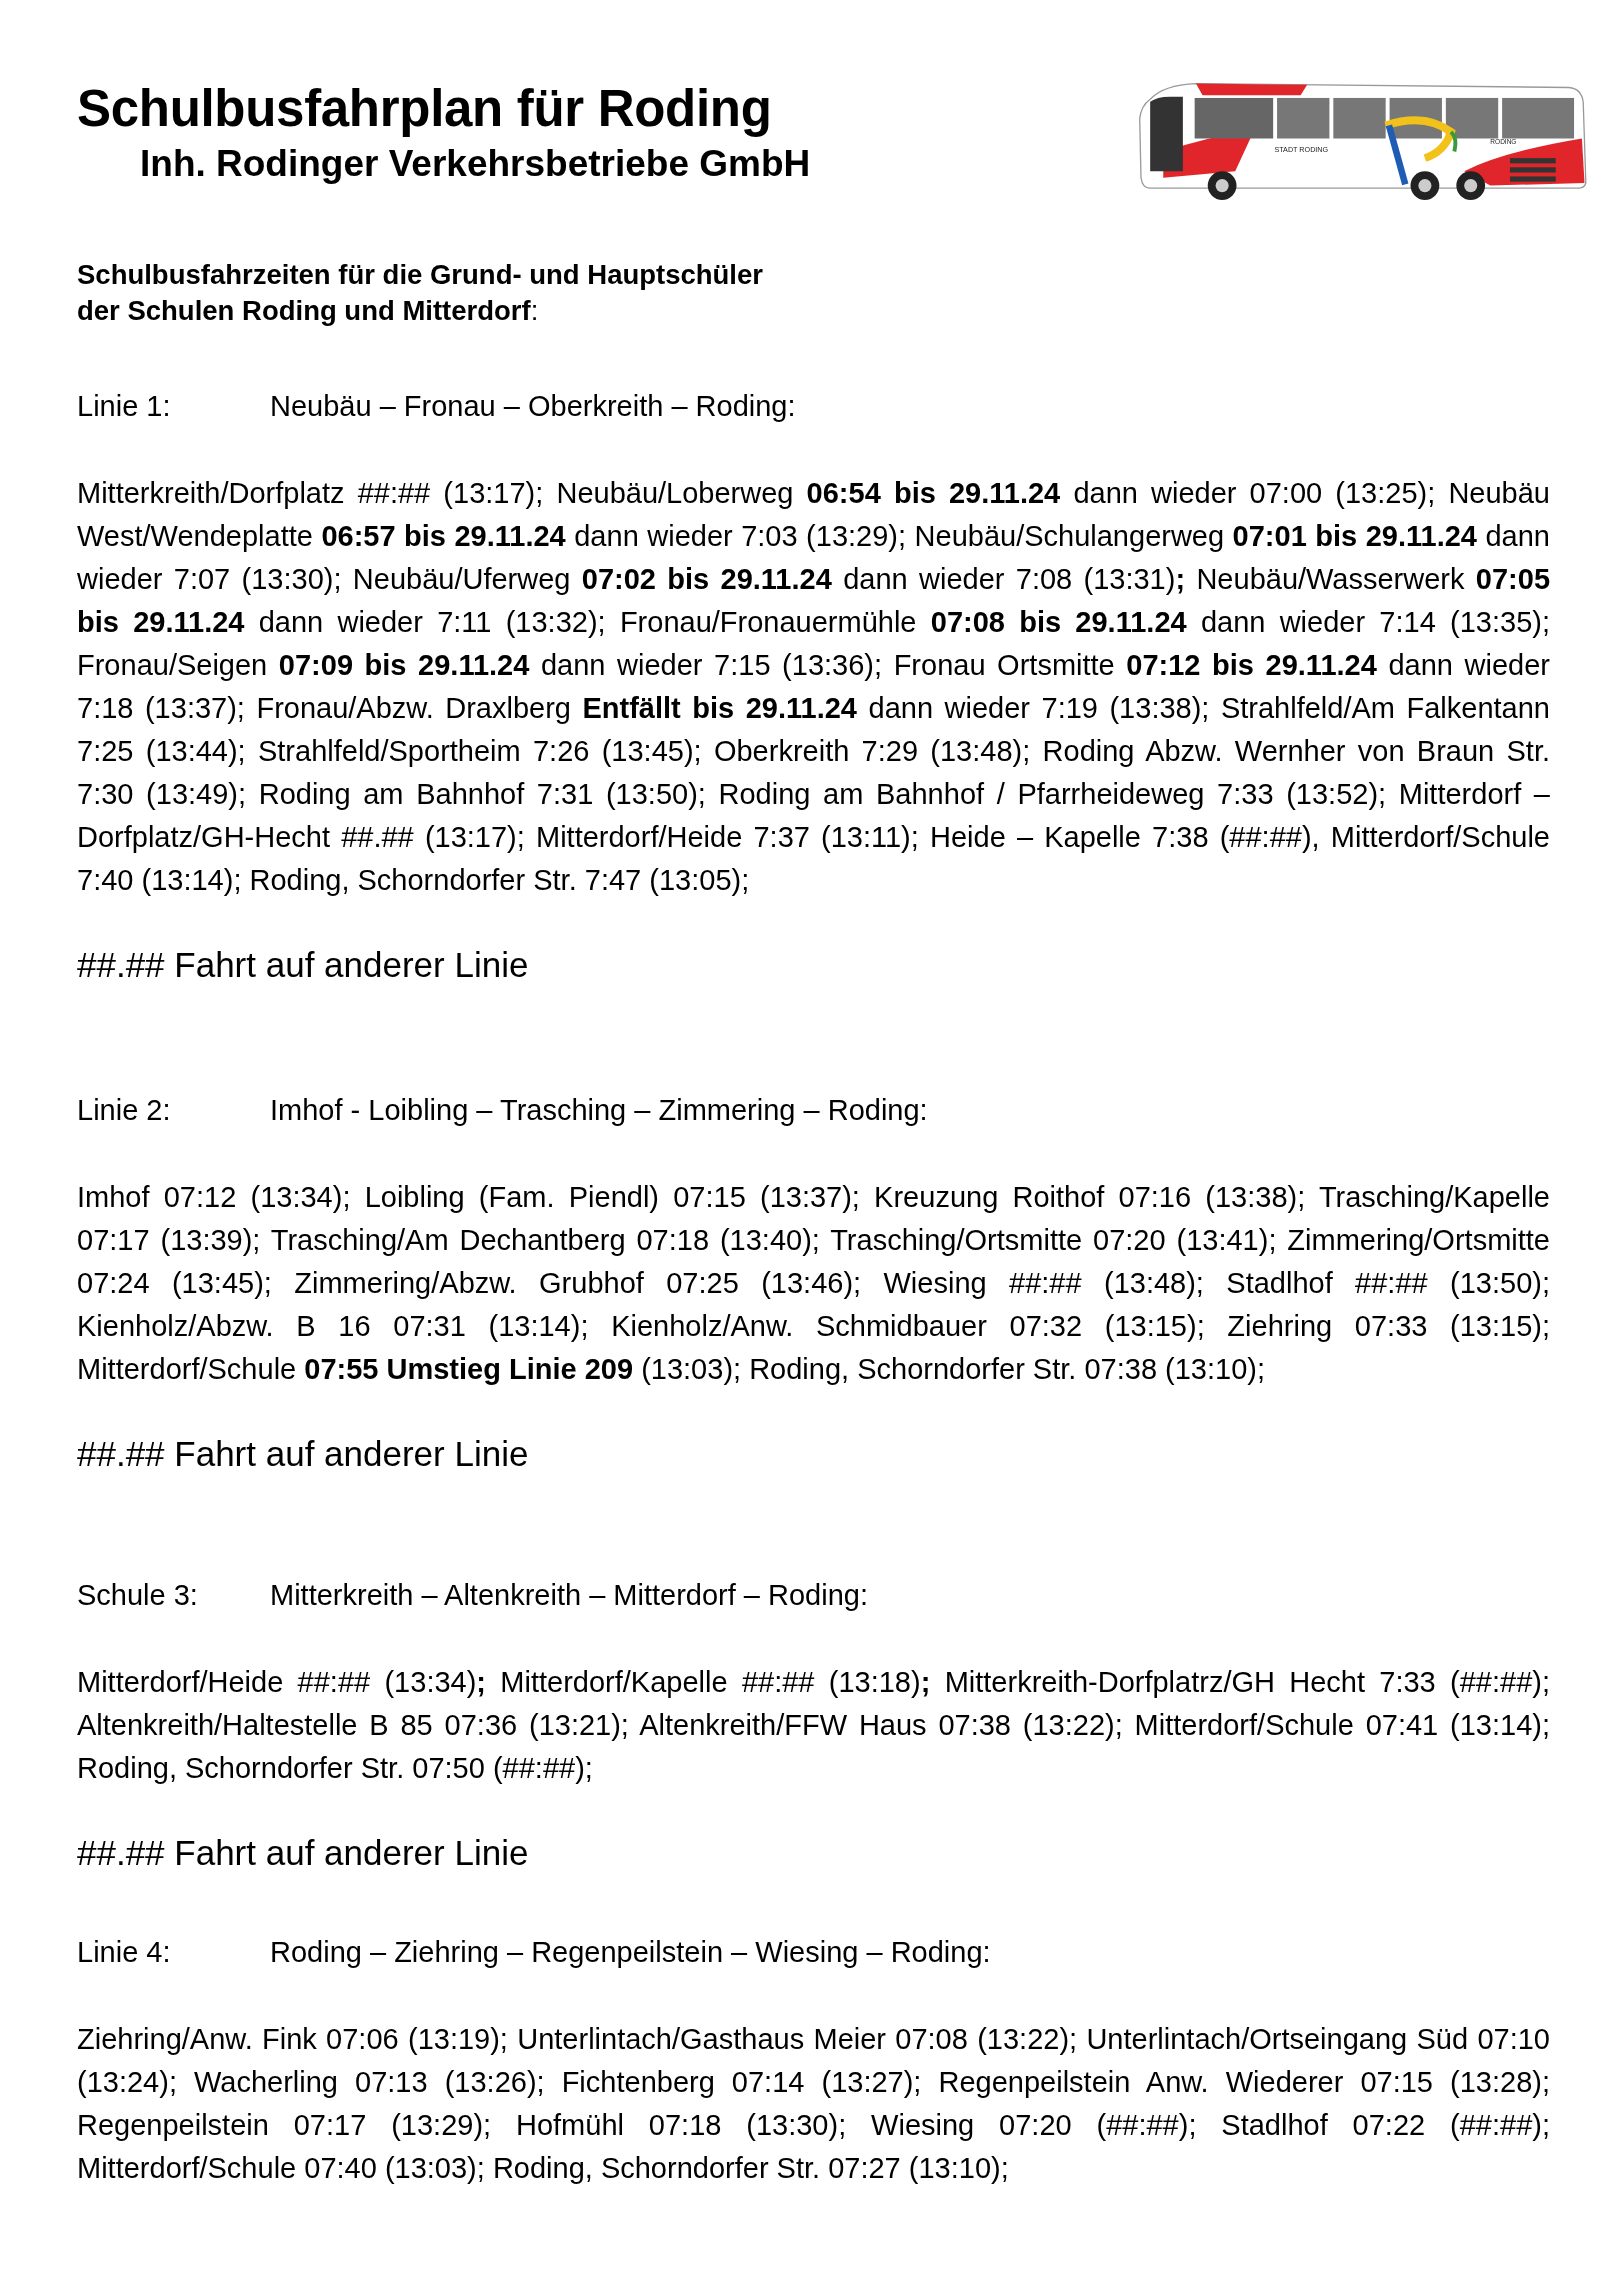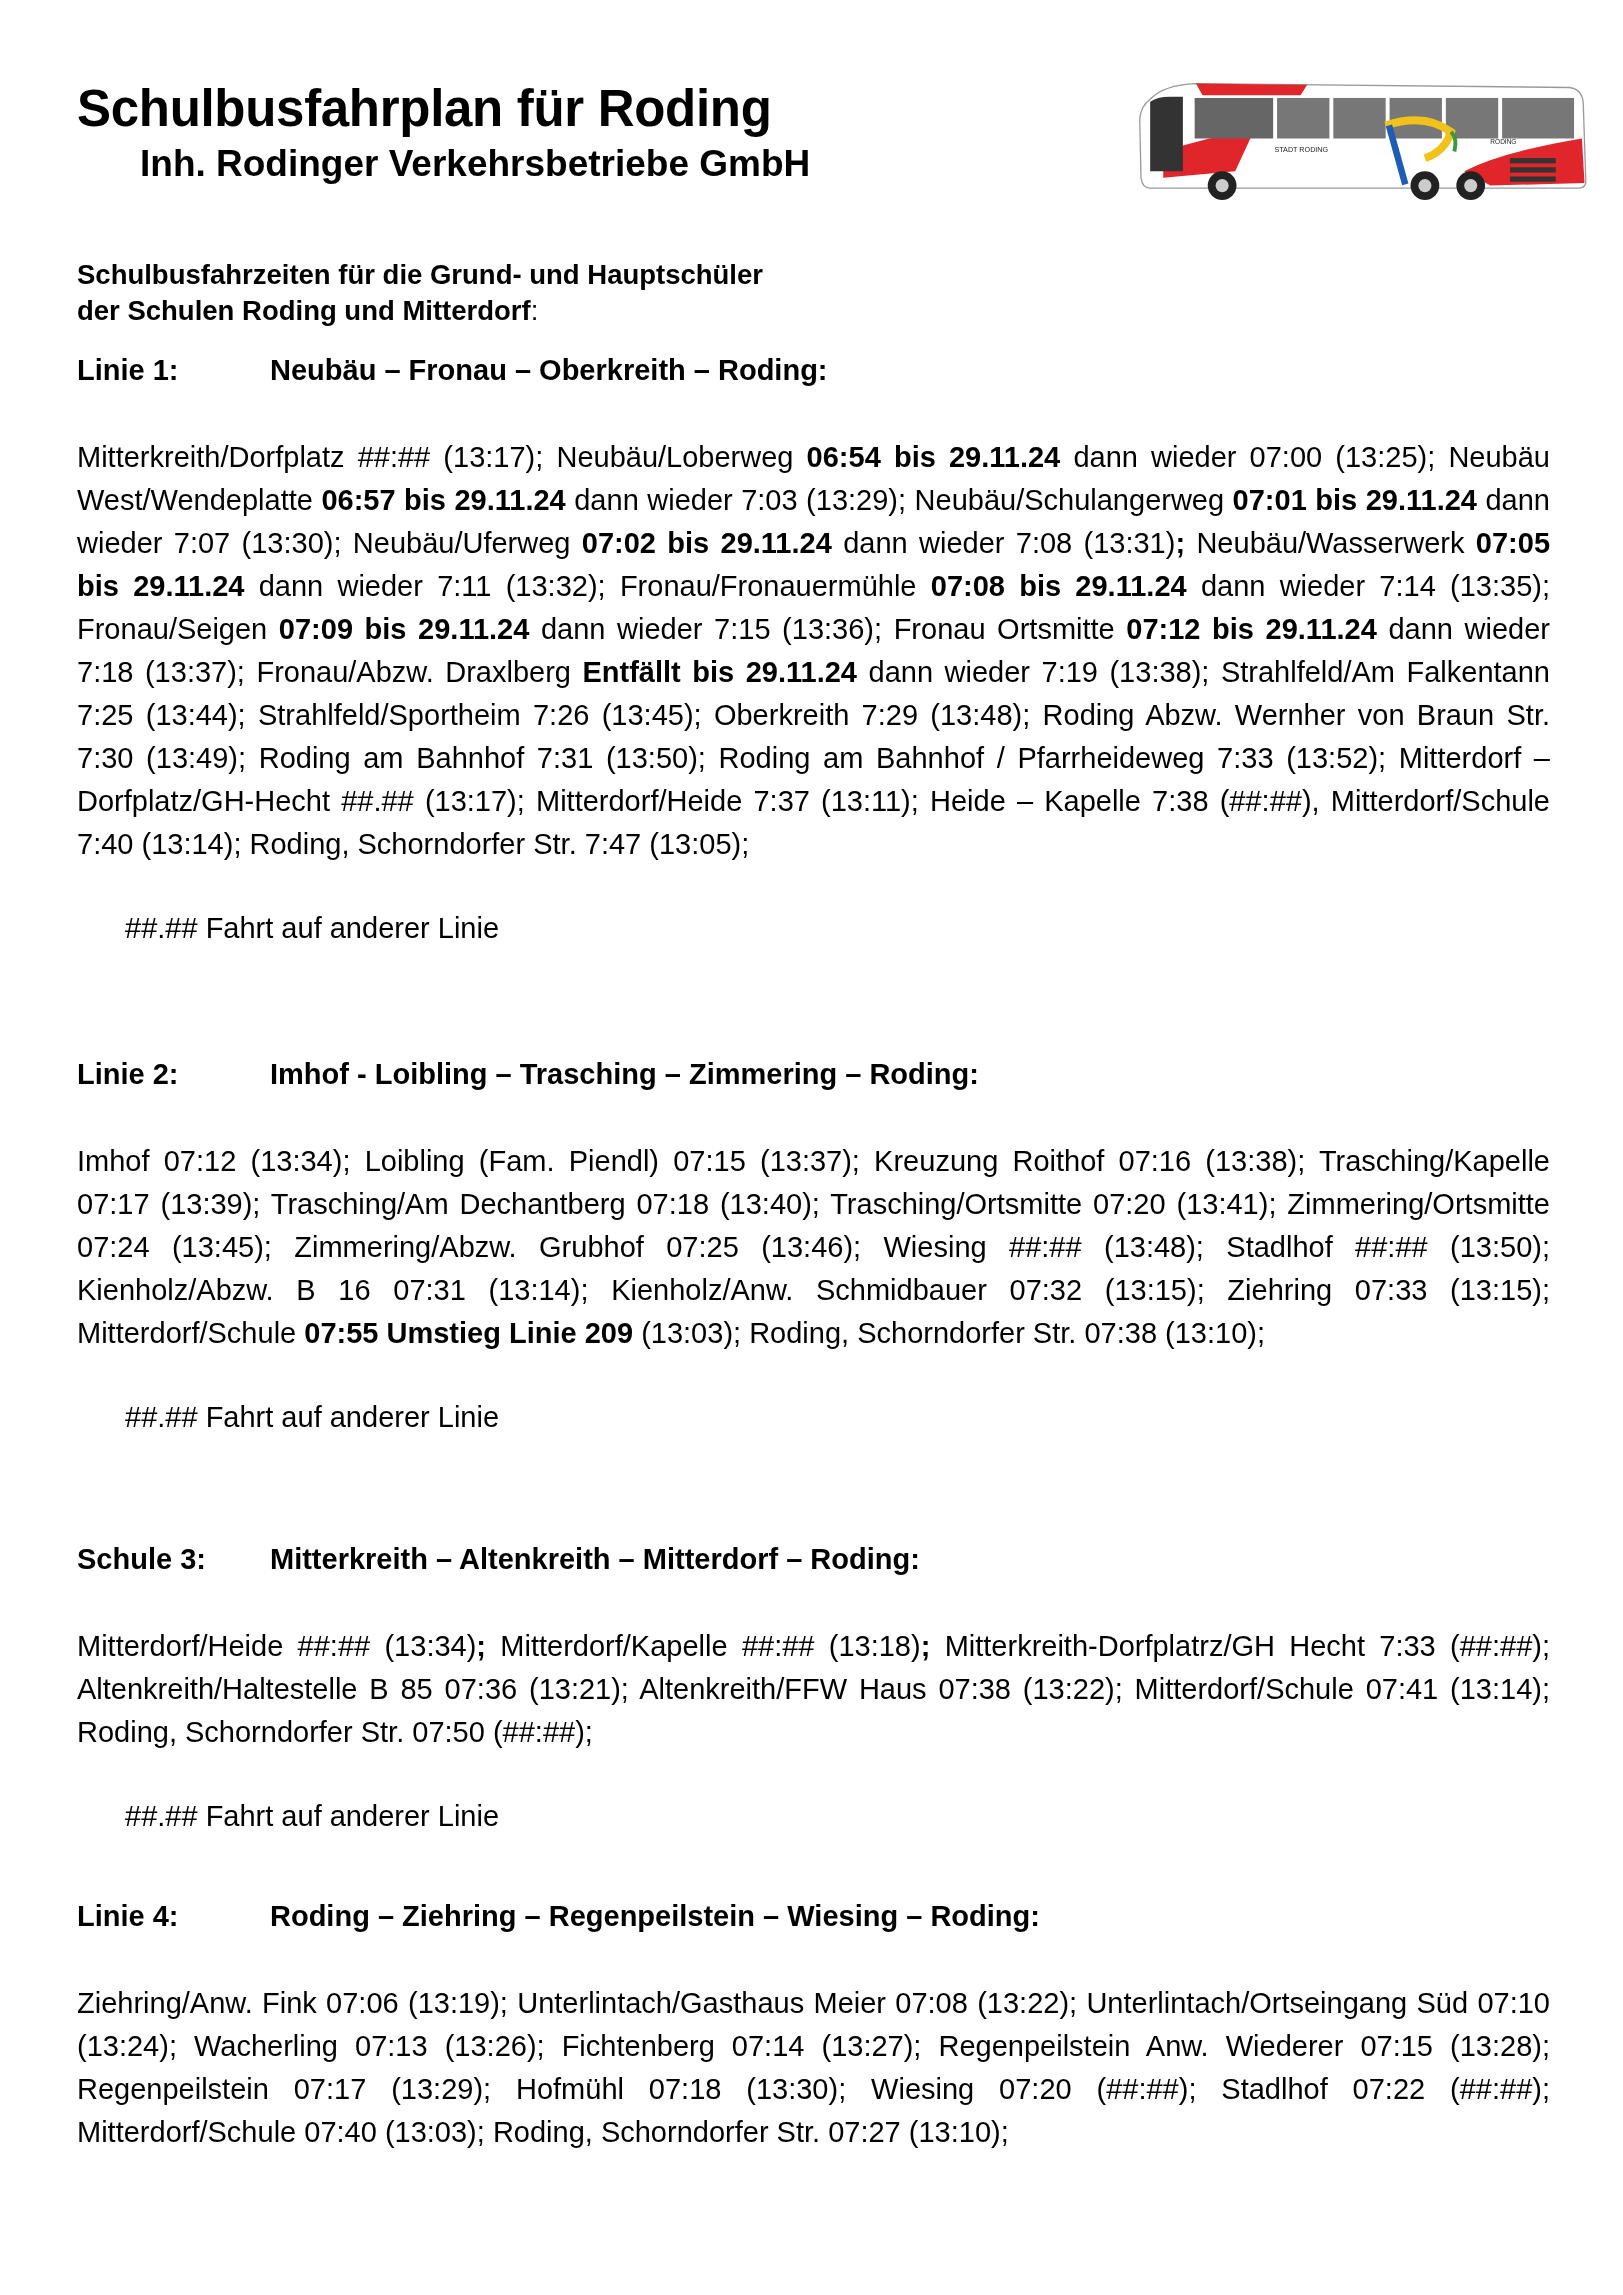--- a/index.html
+++ b/index.html
@@ -19,29 +19,29 @@
   .bus {
     position: absolute; left: 1047px; top: 73px; width: 471px; height: 131px;
   }
   .intro {
     position: absolute; left: 0; top: 249px;
     font-size: 27.5px; font-weight: bold; line-height: 36px; margin-top: 8px;
   }
   .intro .colon { font-weight: normal; }
   .section { position: absolute; left: 0; width: 1473px; }
   .line-heading {
-    font-size: 29px; font-weight: bold; white-space: nowrap; height: 39px; line-height: 39px;
+    font-size: 29px; font-weight: normal; white-space: nowrap; height: 39px; line-height: 39px; margin-top: 36px;
   }
   .line-heading .num { display: inline-block; width: 193px; }
   .stops {
     margin-top: 46px;
     font-size: 29px; line-height: 43px; text-align: justify;
   }
   .stops b { font-weight: bold; }
-  .note { font-size: 29px; line-height: 39px; margin-top: 43px; margin-left: 48px; }
+  .note { font-size: 35px; line-height: 39px; margin-top: 43px; }
 </style>
 </head>
 <body>
 
 <div class="page">
 
   <div class="title">Schulbusfahrplan für Roding</div>
   <div class="subtitle">Inh. Rodinger Verkehrsbetriebe GmbH</div>
 
   <svg class="bus" viewBox="0 0 720 200">

